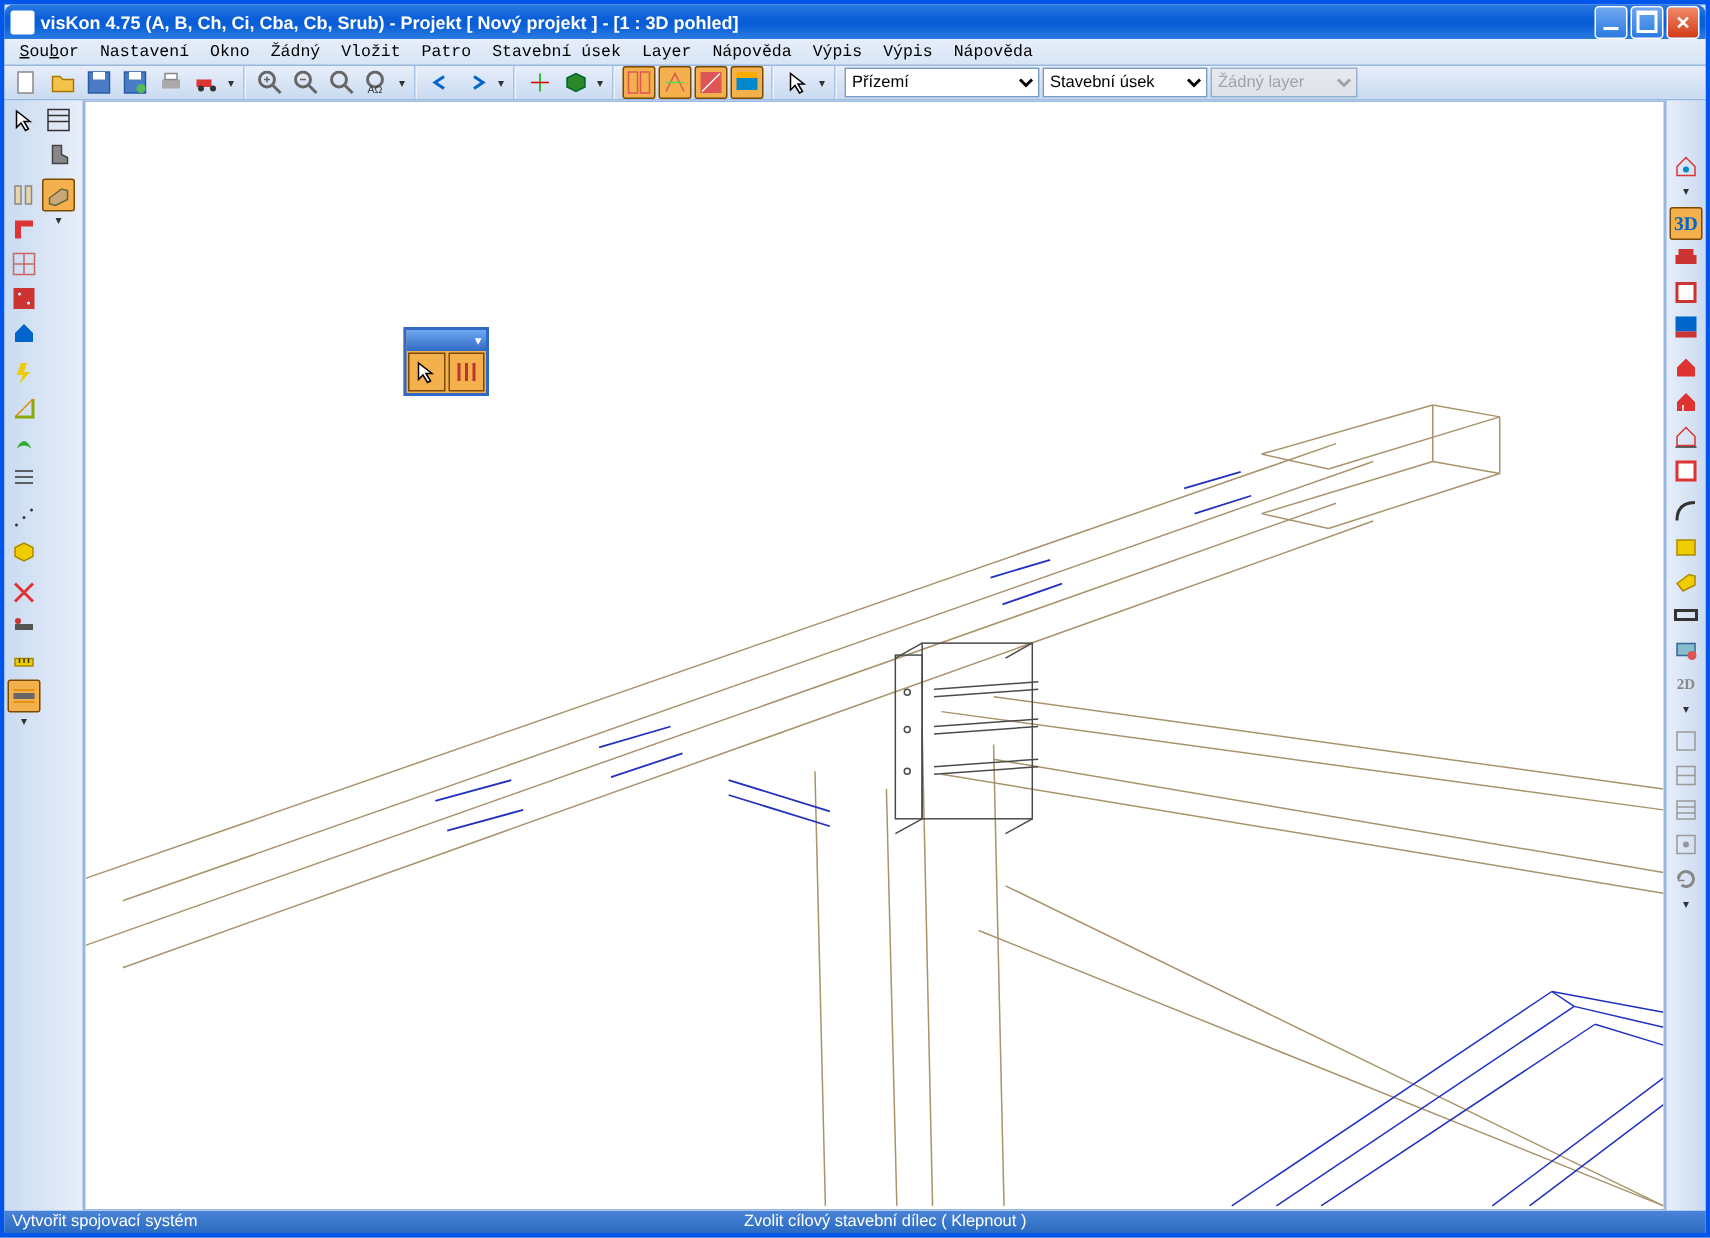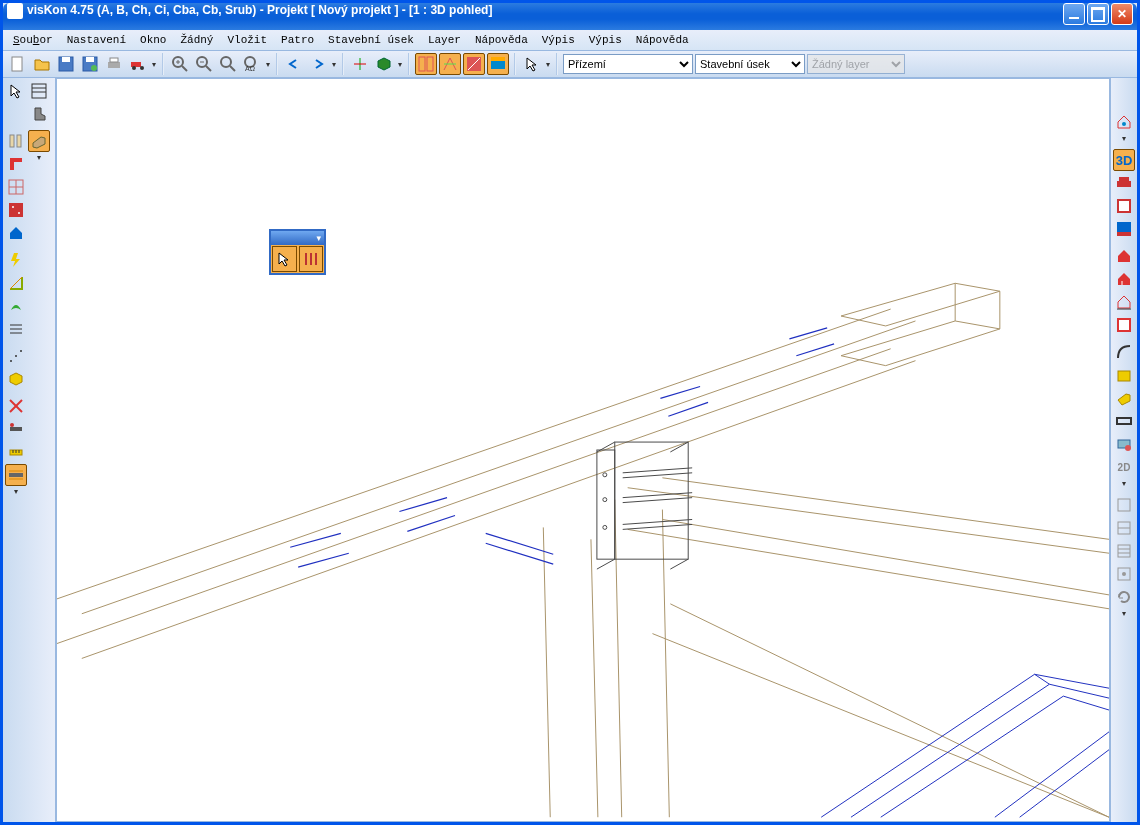--- a/index.html
+++ b/index.html
@@ -1,21 +1,21 @@
 <!DOCTYPE html>
 <html><head>
 <meta charset="utf-8">
 <style>
 * { box-sizing: border-box; margin: 0; padding: 0; }
 body { width: 1140px; height: 825px; font-family: Tahoma, sans-serif; font-size: 11px; background: #0055ea; overflow: hidden; position: relative; }
 
 .window-outer { width: 1140px; height: 825px; background: linear-gradient(#0055ea, #0055ea); border-radius: 8px 8px 0 0; padding: 3px; }
 .window-inner { width: 100%; height: 100%; background: #d6e5f5; display: flex; flex-direction: column; }
 
-.title-bar { height: 27px; background: linear-gradient(#2b7be0, #0a5fd8 40%, #0a5fd8 60%, #2b7be0); display: flex; padding: 0 4px; color: #fff; font-weight: bold; font-size: 12px; border-radius: 6px 6px 0 0; }
+.title-bar { height: 27px; background: linear-gradient(#2b7be0, #0a5fd8 40%, #0a5fd8 60%, #2b7be0); display: flex; align-items: center; padding: 0 4px; color: #fff; font-weight: bold; font-size: 12px; border-radius: 6px 6px 0 0; }
 .title-bar .app-icon { width: 16px; height: 16px; background: #fff; margin-right: 4px; border-radius: 2px; display: inline-block; }
 .title-bar .title-text { flex: 1; }
 .title-btns { display: flex; gap: 2px; }
 .title-btn { width: 22px; height: 22px; border-radius: 3px; display: flex; align-items: center; justify-content: center; font-family: Arial; }
 .min-btn, .max-btn { background: linear-gradient(#6fa8f0, #2b7be0); border: 1px solid #fff; color: #fff; }
 .close-btn { background: linear-gradient(#f08b6a, #d43b17); border: 1px solid #fff; color: #fff; font-weight: bold; font-size: 12px; }
 .min-btn::after { content: ""; width: 10px; height: 2px; background: #fff; margin-top: 8px; }
 .max-btn::after { content: ""; width: 10px; height: 10px; border: 2px solid #fff; border-top-width: 3px; }
 
 .menu-bar { height: 20px; background: linear-gradient(#e8eefa, #d6e5f5); display: flex; align-items: center; padding: 0 4px; gap: 2px; font-size: 11px; color: #000; }
@@ -37,21 +37,21 @@
 
 .left-toolbox { width: 53px; background: linear-gradient(to right, #c9dbf0, #e8eefa); border-right: 1px solid #99b8e0; display: flex; flex-direction: column; align-items: flex-start; padding: 2px 0; gap: 1px; }
 .left-row { display: flex; gap: 1px; padding: 0 2px; }
 .left-tool { width: 22px; height: 22px; border: 1px solid transparent; display: flex; align-items: center; justify-content: center; border-radius: 2px; }
 .left-tool.selected { background: #f5b04e; border: 1px solid #7a4a00; }
 .left-sep { width: 100%; height: 3px; }
 .left-dd { width: 22px; height: 10px; text-align: center; font-size: 8px; color: #333; }
 
 .right-toolbox { width: 27px; background: linear-gradient(to left, #c9dbf0, #e8eefa); border-left: 1px solid #99b8e0; display: flex; flex-direction: column; align-items: center; padding: 2px 0; gap: 1px; }
 .right-toolbox .spacer { flex: 0 0 30px; }
-.right-tool { width: 22px; height: 22px; border: 1px solid transparent; display: flex; align-items: center; justify-content: center; border-radius: 2px; }
+.right-tool { width: 22px; height: 22px; border: 1px solid transparent; display: flex; align-items: center; justify-content: center; border-radius: 2px; font-family: Liberation Serif, serif; }
 .right-tool.selected { background: #f5b04e; border: 1px solid #7a4a00; }
 .right-tool.text { font-size: 13px; font-weight: bold; color: #0066cc; }
 .right-sep { width: 100%; height: 3px; }
 
 .canvas { flex: 1; background: #fff; position: relative; overflow: hidden; border: 1px solid #99b8e0; }
 
 .floating-palette { position: absolute; left: 212px; top: 150px; width: 57px; background: #f5b04e; border: 2px solid #316ac5; }
 .floating-palette .fp-header { height: 14px; background: linear-gradient(#6fa8f0, #316ac5); display: flex; justify-content: flex-end; align-items: center; padding-right: 3px; }
 .floating-palette .fp-header::after { content: "▾"; color: #fff; font-size: 9px; }
 .floating-palette .fp-row { display: flex; }
@@ -604,15 +604,19 @@
       <div class="right-tool">
             <svg class="ico">
               <path d="M3 8 A5 5 0 1 1 5 12" fill="none" stroke="#888" stroke-width="2"></path>
               <path d="M3 5 L3 9 L7 9" fill="none" stroke="#888"></path>
             </svg>
           </div>
       <div class="left-dd">▾</div>
     </div>
   </div>
 
+  <div class="status-bar">
+    <span class="status-left">Vytvořit spojovací systém</span>
+    <span>Zvolit cílový stavební dílec ( Klepnout )</span>
+  </div>
 
 </div>
 </div>
 
 </body></html>

